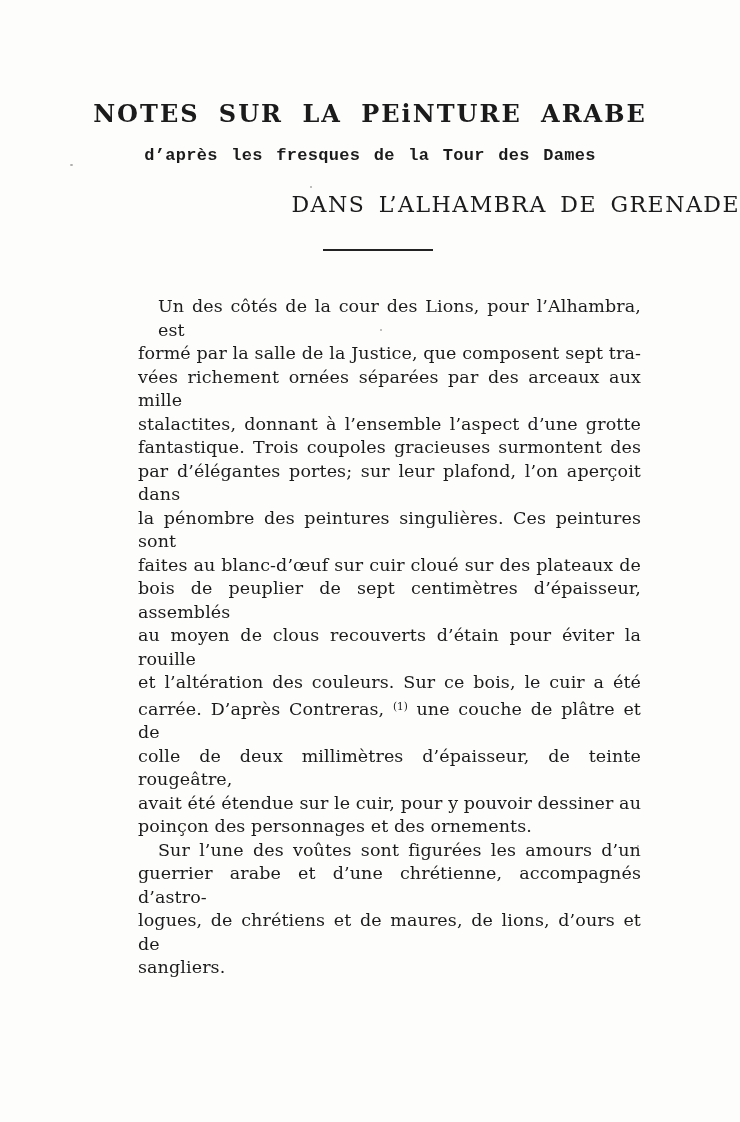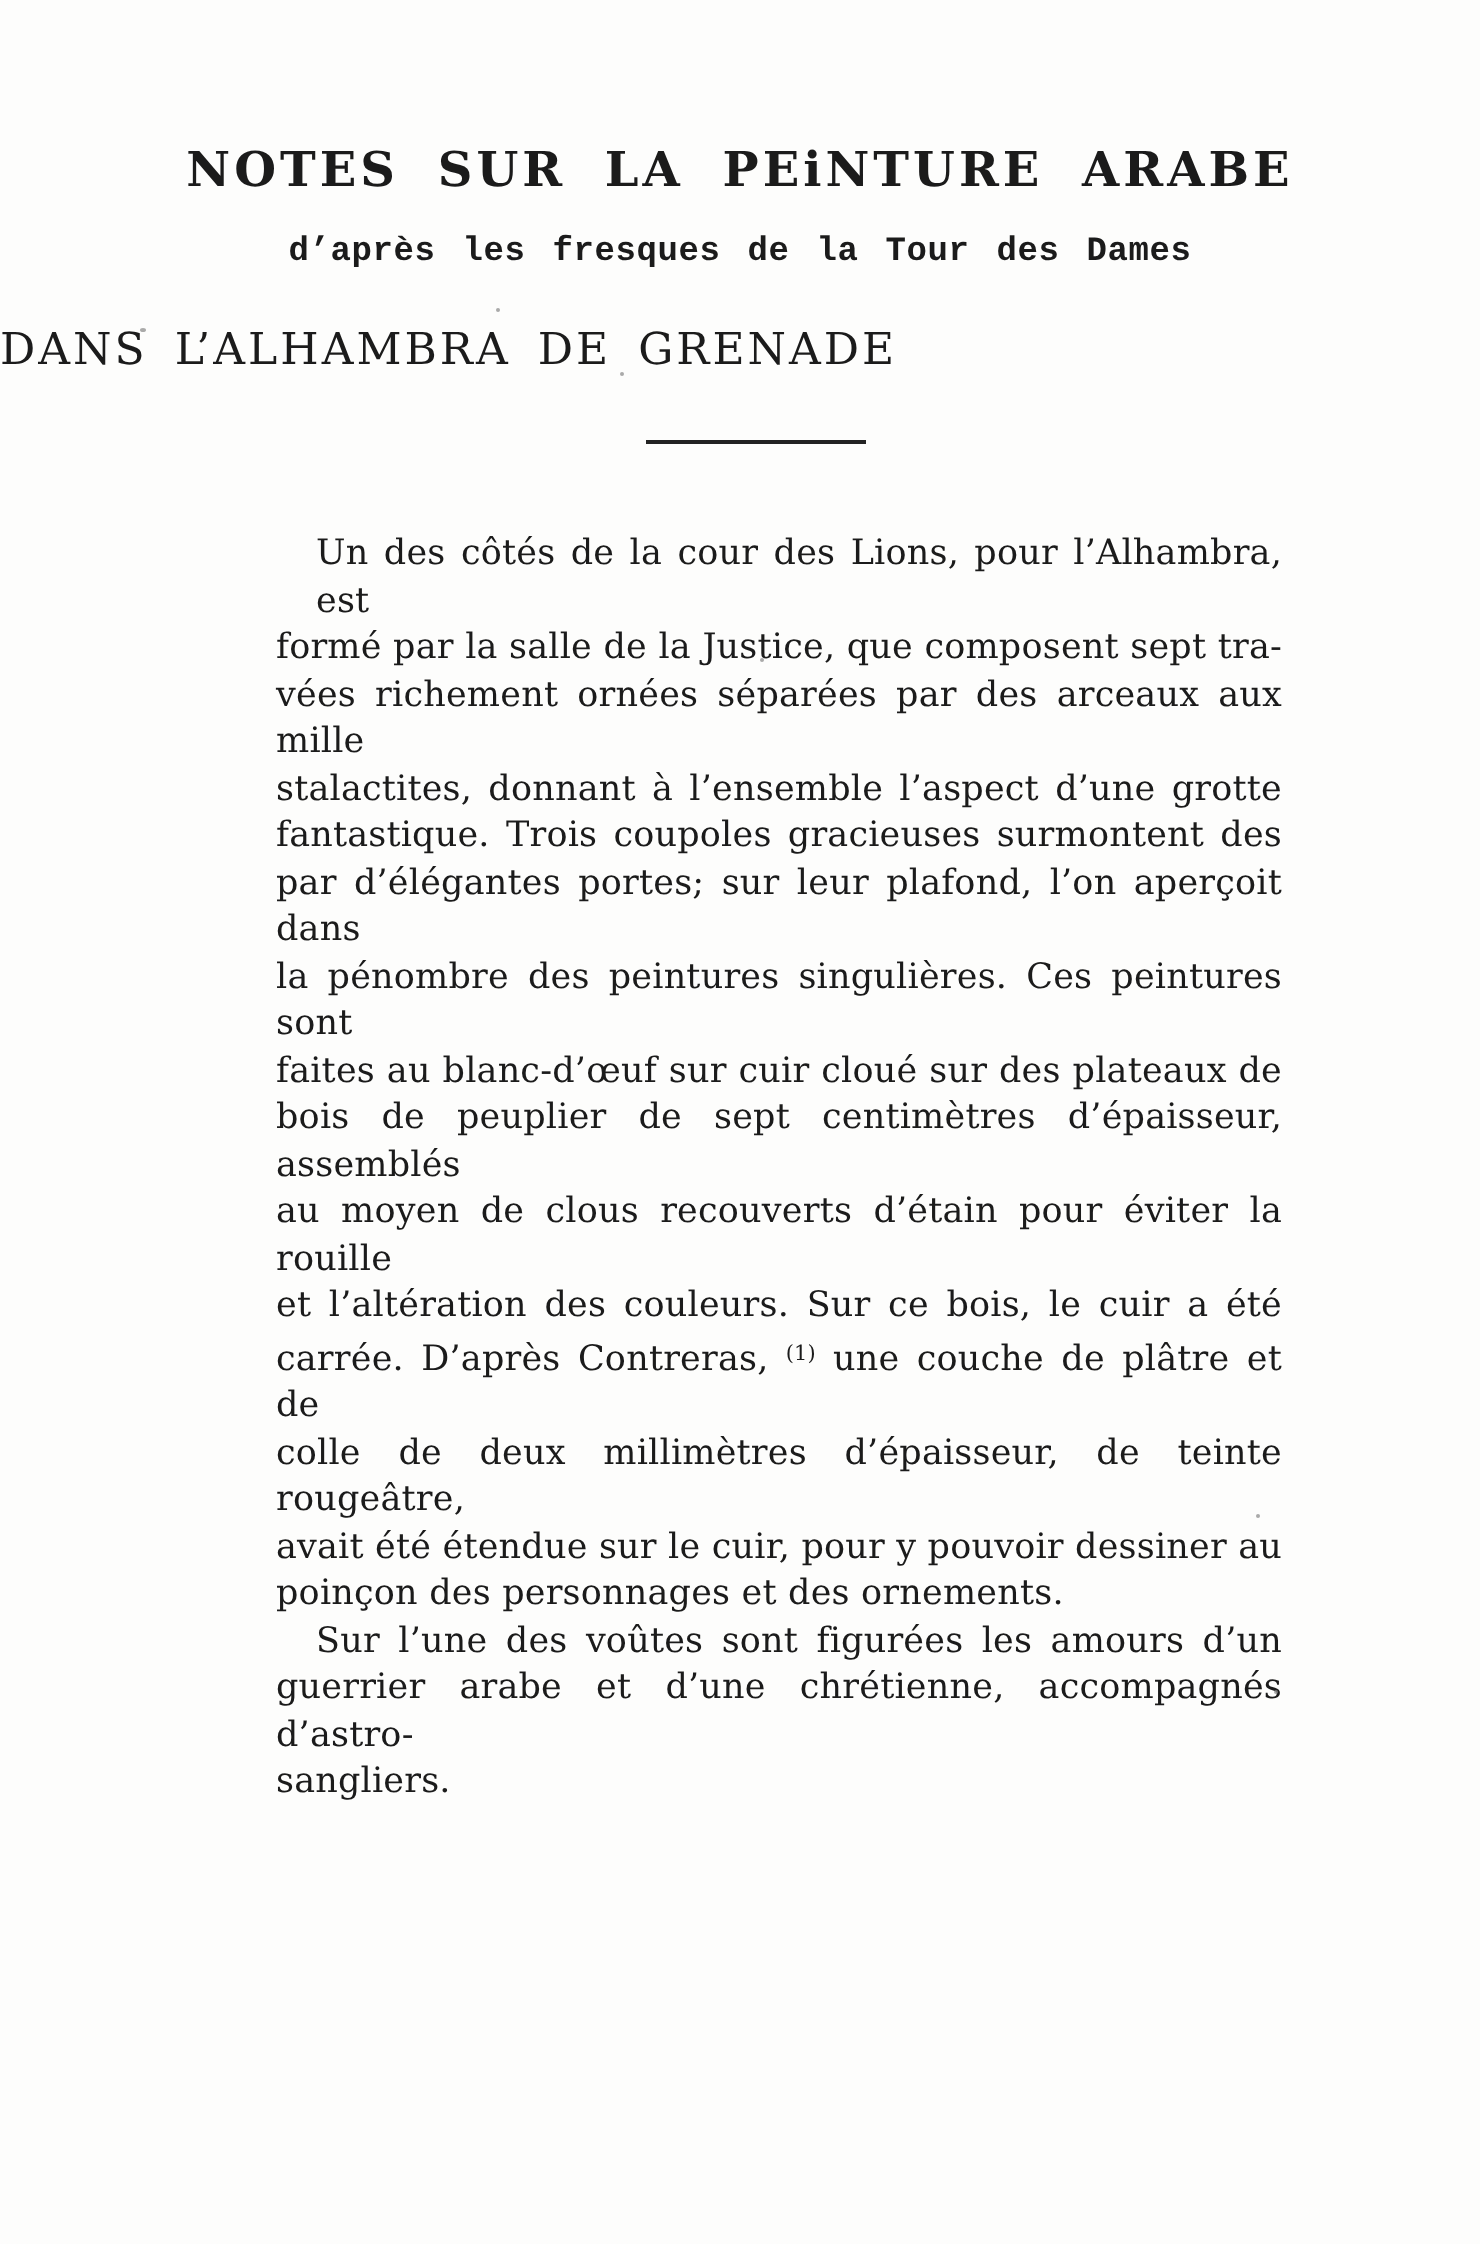--- a/index.html
+++ b/index.html
@@ -7,41 +7,41 @@
     position:relative;
     width:740px;height:1122px;
     margin:0 auto;
     background:#fdfdfc;
     color:#1b1b1b;
     font-family:"DejaVu Serif", serif;
     overflow:hidden;
   }
   .title{
     margin:0;
-    padding-top:71px;
+    padding-top:100px;
     text-align:center;
     font-size:24px;
     font-weight:bold;
     letter-spacing:2px;
     word-spacing:9px;
     line-height:27px;
   }
   .subtitle{
     margin:18px 0 0 0;
     text-align:center;
     font-size:17px;
     font-weight:bold;
     letter-spacing:.3px;
     word-spacing:3px;
     line-height:22px;
     font-family:Liberation Mono, monospace;
   }
   .loc-heading{
     margin:25px 0 0 0;
-    text-align:left;
+    text-align:right;
     font-size:22px;
     font-weight:normal;
     letter-spacing:1.5px;
     word-spacing:5px;
     line-height:26px;
   }
   .section-divider{
     width:110px;height:2px;
     background:#232323;
     margin:31px auto 0 auto;
@@ -105,20 +105,21 @@
     <div class="line">et l’altération des couleurs. Sur ce bois, le cuir a été</div>
 
     <div class="line"><span>carrée. D’après Contreras, </span><sup class="fnref">(1)</sup><span> une couche de plâtre et de</span></div>
 
     <div class="line">colle de deux millimètres d’épaisseur, de teinte rougeâtre,</div>
     <div class="line">avait été étendue sur le cuir, pour y pouvoir dessiner au</div>
     <div class="line endp">poinçon des personnages et des ornements.</div>
 
     <div class="line indent">Sur l’une des voûtes sont figurées les amours d’un</div>
     <div class="line">guerrier arabe et d’une chrétienne, accompagnés d’astro-</div>
+    <div class="line">logues, de chrétiens et de maures, de lions, d’ours et de</div>
     <div class="line endp">sangliers.</div>
   </div>
 
   <div class="speck s1"></div>
   <div class="speck s2"></div>
   <div class="speck s3"></div>
   <div class="speck s4"></div>
   <div class="speck s5"></div>
   <div class="speck s6"></div>
 

